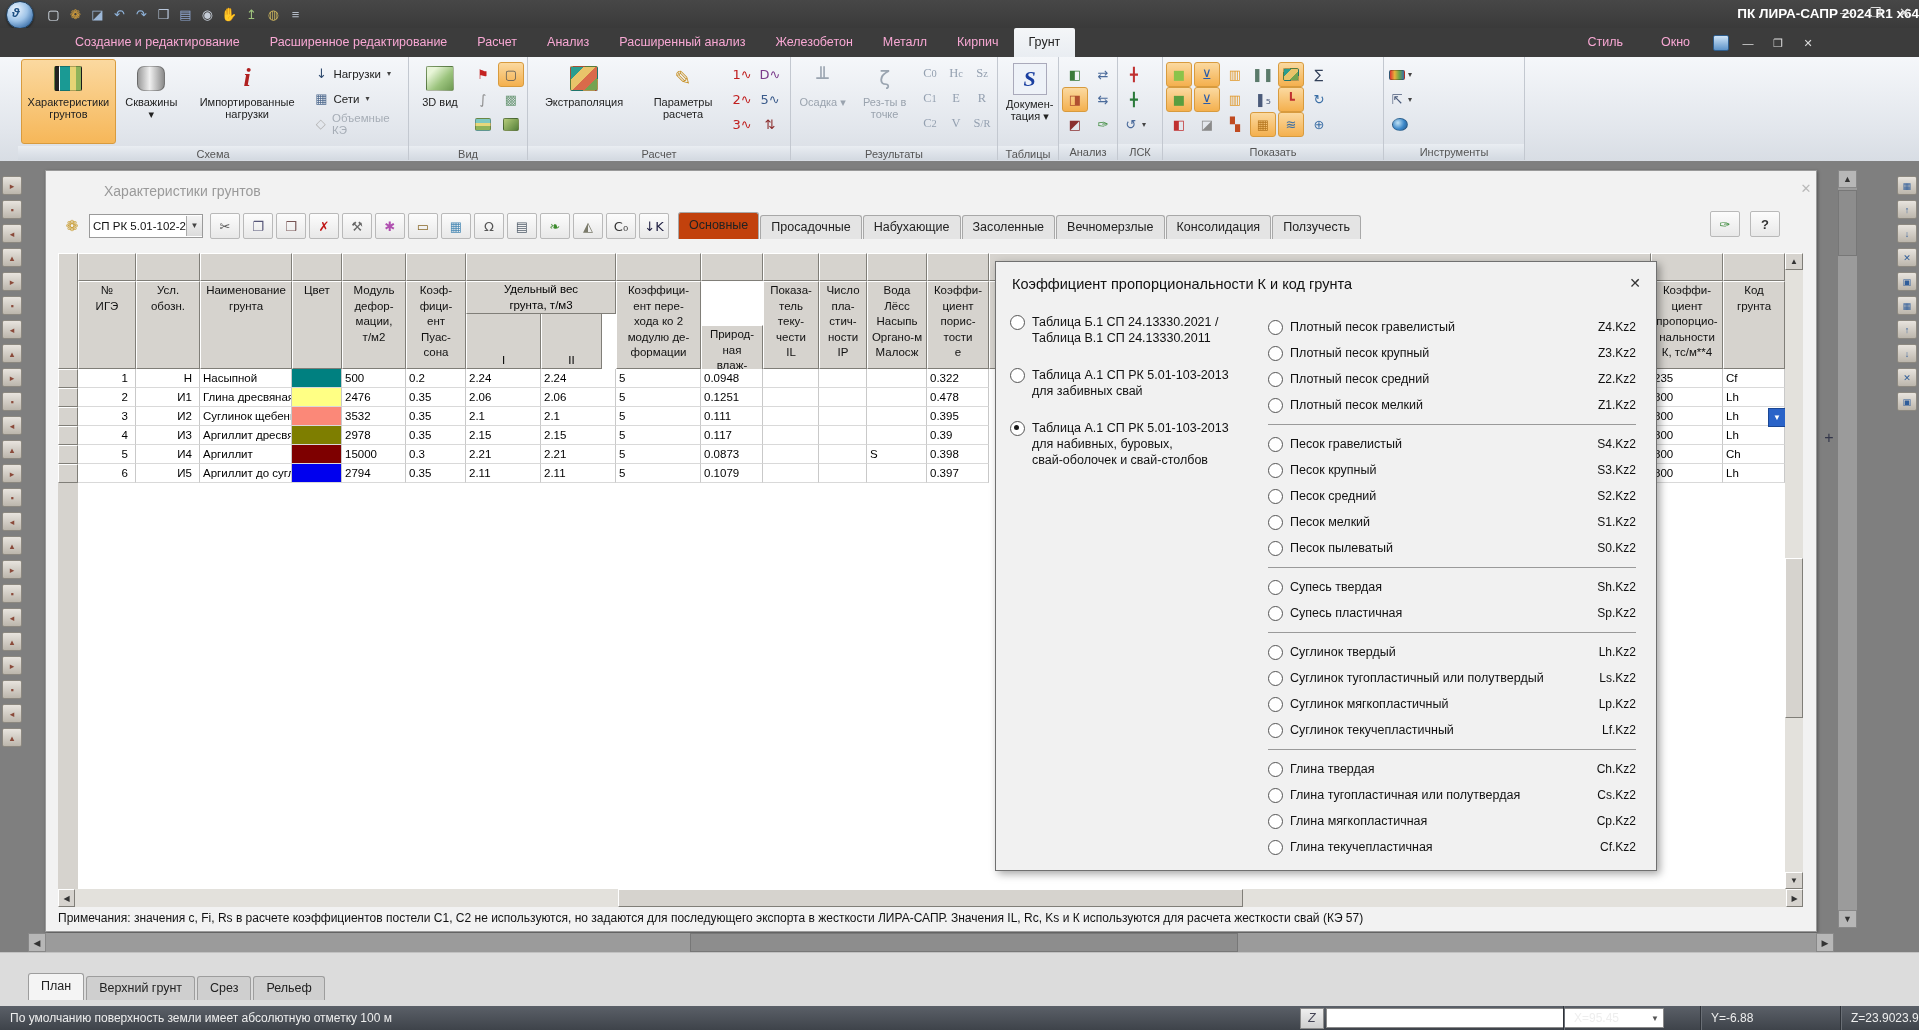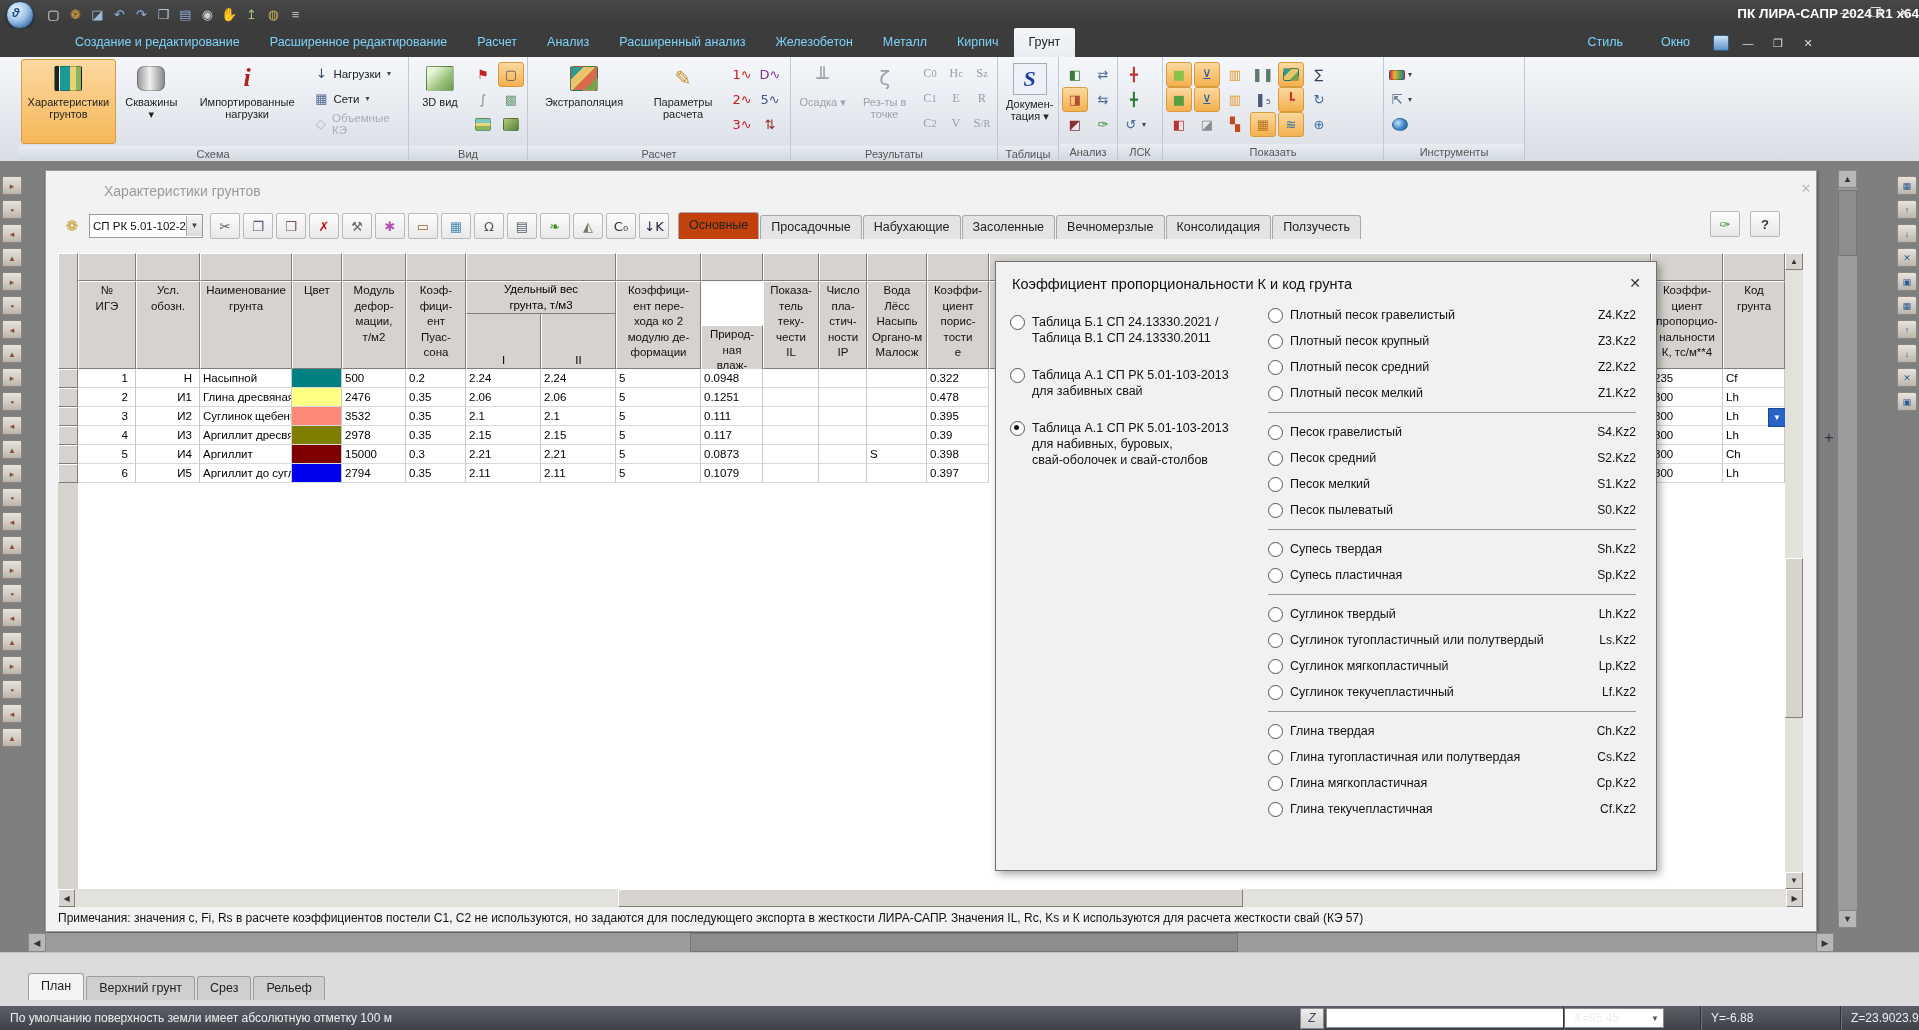--- a/index.html
+++ b/index.html
@@ -13,21 +13,21 @@
   #applogo span{position:absolute;left:5px;top:3px;font-size:13px;color:#1d4f82;font-style:italic;font-weight:bold;}
   #qat{left:44px;top:3px;height:22px;display:flex;gap:3px;align-items:center;}
   .qic{width:19px;height:19px;display:flex;align-items:center;justify-content:center;
     font-size:13px;border-radius:2px;}
   #apptitle{left:0;top:0;width:1919px;height:28px;text-align:right;line-height:28px;
     color:#fff;font-weight:bold;font-size:13.5px;pointer-events:none;}
   .winbtn{top:0;width:29px;height:26px;color:#ddd;font-size:13px;text-align:center;line-height:26px;}
   
   #tabrow{left:0;top:28px;width:1919px;height:29px;background:#3c3c3c;}
   #rtabs{left:60px;top:0;height:29px;display:flex;}
-  .rtab{padding:0 15px;line-height:29px;font-size:12.5px;color:#7dd3fc;white-space:nowrap;}
+  .rtab{padding:0 15px;line-height:29px;font-size:12.5px;color:#f9a8d4;white-space:nowrap;}
   .rtab.active{background:linear-gradient(#f4f6f8,#e9edf2);color:#222;border-radius:2px 2px 0 0;}
   #tabrow-right{right:100px;top:0;height:29px;display:flex;align-items:center;gap:8px;}
   .mdi-ctl{width:22px;height:20px;text-align:center;line-height:20px;color:#ddd;font-size:11px;}
   #mdi-doc-icon{width:14px;height:14px;background:linear-gradient(#cfe4f7,#5d93c9);border:1px solid #2f5d8c;border-radius:2px;}
   
   #ribbon{left:0;top:57px;width:1919px;height:104px;
     background:linear-gradient(#f5f7fa,#e2e6ec 70%,#d8dde4);border-bottom:1px solid #b5bac2;}
   .rgroup{position:absolute;top:0;height:103px;border-right:1px solid #c3c8d0;display:flex;flex-direction:column;}
   .rbody{flex:1;display:flex;align-items:flex-start;padding:2px 3px;gap:2px;}
   .rlabel{height:16px;font-size:11px;color:#555;text-align:center;line-height:16px;
@@ -105,21 +105,21 @@
   .mdithumb{background:#8d8d8d;border:1px solid #777;box-sizing:border-box;}
   
   #dialog{left:995px;top:100px;width:660px;height:608px;background:#f1f1f1;border:1px solid #707070;
     box-shadow:3px 3px 8px rgba(0,0,0,.35);}
   #dlg-title{left:16px;top:14px;font-size:14.5px;color:#111;}
   #dlg-close{left:630px;top:12px;width:18px;height:18px;font-size:14px;color:#333;text-align:center;line-height:18px;}
   .radio{width:13px;height:13px;border:1px solid #555;border-radius:50%;background:#fff;flex:none;position:relative;}
   .radio.sel::after{content:"";position:absolute;left:3px;top:3px;width:5px;height:5px;border-radius:50%;background:#1a1a1a;}
   #dlg-left{left:14px;top:52px;width:250px;}
   .dopt{display:flex;gap:7px;margin-bottom:21px;font-size:12.5px;line-height:16px;color:#111;white-space:pre-line;}
-  #dlg-right{left:272px;top:40px;width:368px;}
+  #dlg-right{left:272px;top:52px;width:368px;}
   .dgroup{border-top:1px solid #9a9a9a;padding-top:6px;margin-top:6px;}
   .dgroup:first-child{border-top:none;margin-top:0;padding-top:0;}
   .ditem{display:flex;align-items:center;gap:7px;height:26px;font-size:12.5px;color:#111;}
   .ditem .lbl{flex:1;white-space:nowrap;overflow:hidden;}
   .ditem .code{font-size:12px;color:#111;}
   
   #tabstrip{left:0;top:952px;width:1919px;height:54px;background:#dcdcdc;border-top:1px solid #c2c2c2;}
   #btabs{left:28px;top:20px;display:flex;align-items:flex-end;}
   .btab{height:23px;line-height:22px;padding:0 12px;font-size:12.5px;color:#222;background:#cfcfcf;
     border:1px solid #9d9d9d;border-bottom:none;border-radius:3px 3px 0 0;margin-right:2px;}
@@ -607,21 +607,21 @@
 ент
 Пуас-
 сона</div>
           </div>
           <div class="col" style="width: 150px;">
             <div class="bv hblank"></div>
             <div class="bv hgrp" style="border-bottom: 1px solid rgb(128, 126, 120);">Удельный  вес
 грунта,  т/м3</div>
             <div class="hsub">
               <div class="bv hsubcell" style="width: 75px; border-top: none;">I</div>
-              <div class="bv hsubcell" style="width: 75px; border-top: none;">II</div>
+              <div class="bv hsubcell" style="width: 61px; border-top: none;">II</div>
             </div>
           </div>
           <div class="col" style="width: 85px;">
             <div class="bv hblank"></div>
             <div class="bv hlbl">Коэффици-
 ент пере-
 хода ко 2
 модулю де-
 формации</div>
           </div>
@@ -864,20 +864,25 @@
           </div>
         </div>
         <div class="dgroup">
           <div class="ditem">
             <div class="radio"></div>
             <div class="lbl">Песок гравелистый</div>
             <div class="code">S4.Kz2</div>
           </div>
           <div class="ditem">
             <div class="radio"></div>
+            <div class="lbl">Песок крупный</div>
+            <div class="code">S3.Kz2</div>
+          </div>
+          <div class="ditem">
+            <div class="radio"></div>
             <div class="lbl">Песок средний</div>
             <div class="code">S2.Kz2</div>
           </div>
           <div class="ditem">
             <div class="radio"></div>
             <div class="lbl">Песок мелкий</div>
             <div class="code">S1.Kz2</div>
           </div>
           <div class="ditem">
             <div class="radio"></div>

